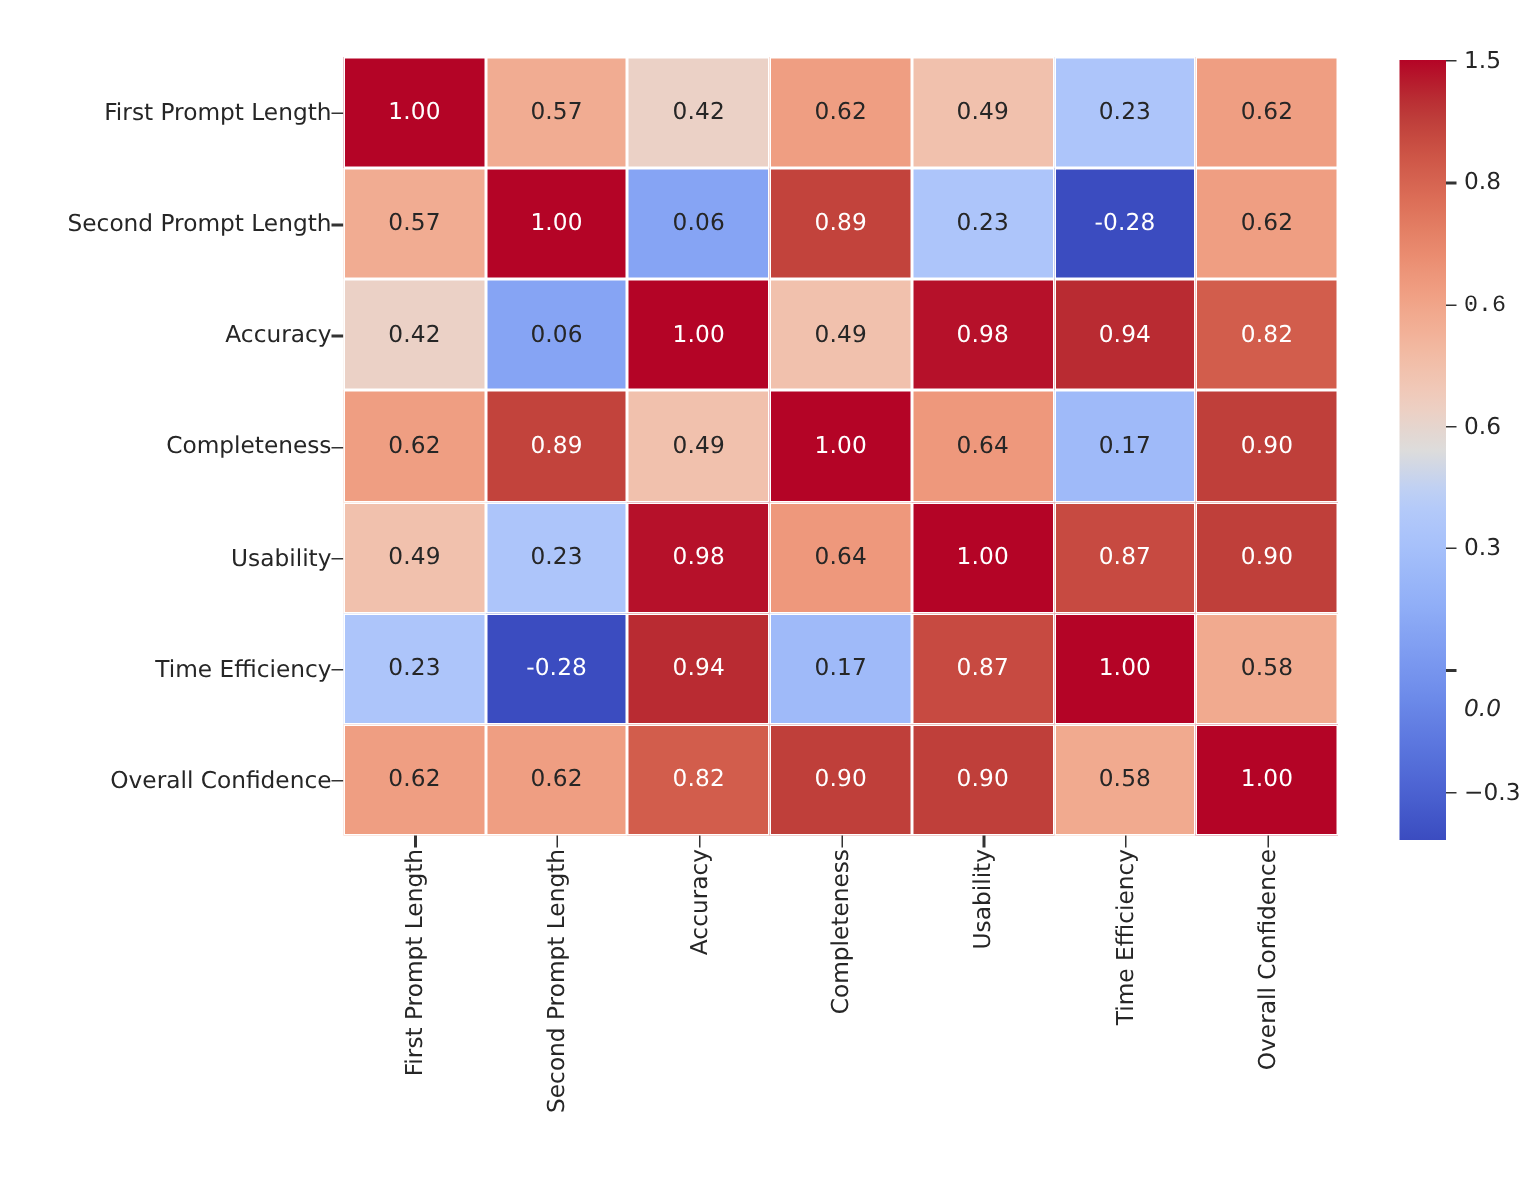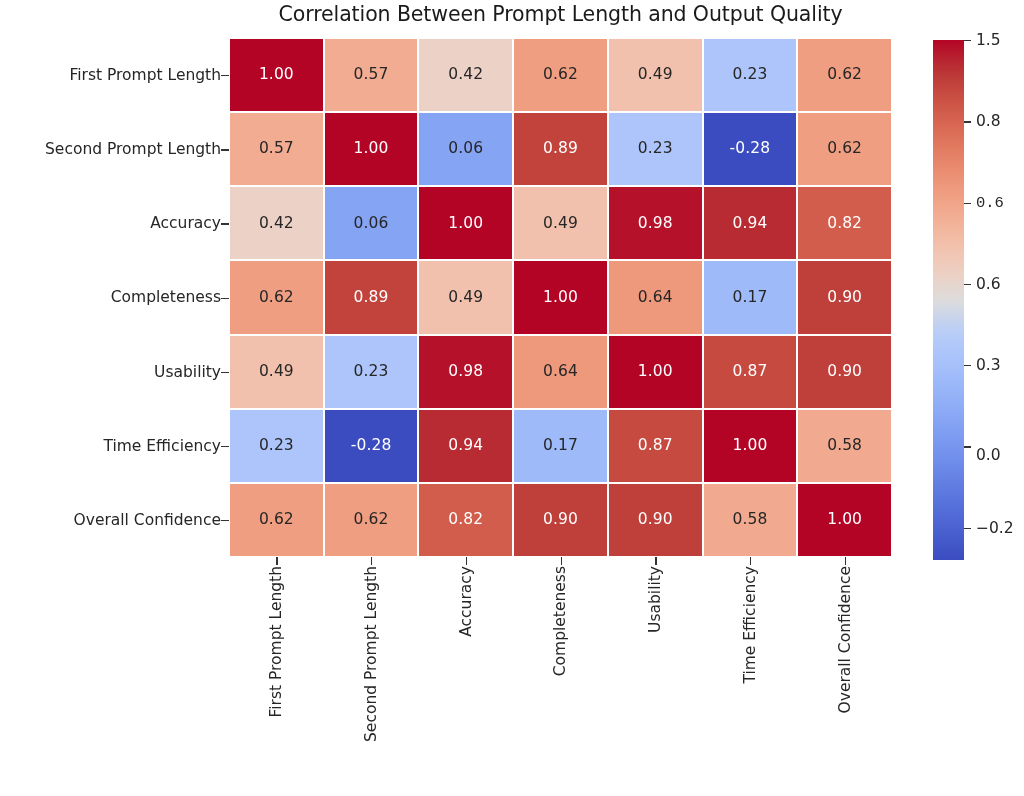--- a/index.html
+++ b/index.html
@@ -147,21 +147,20 @@
     color: #262626;
     white-space: nowrap;
     transform: translateY(-50%);
   }
 </style>
 </head>
 <body>
 
 <div id="figure">
 
-  <div id="chart-title">Correlation Between Prompt Length and Output Quality</div>
 
   <div id="ylabels">
       <div class="ylabel">First Prompt Length</div>
       <div class="ylabel">Second Prompt Length</div>
       <div class="ylabel">Accuracy</div>
       <div class="ylabel">Completeness</div>
       <div class="ylabel">Usability</div>
       <div class="ylabel">Time Efficiency</div>
       <div class="ylabel">Overall Confidence</div>
     </div>
@@ -366,18 +365,18 @@
       <div class="cblabel" style="top: 40px;">1.5</div>
       <div class="cbtick" style="top: 121.25px;"></div>
       <div class="cblabel" style="top: 121.25px;">0.8</div>
       <div class="cbtick" style="top: 202.5px;"></div>
       <div class="cblabel" style="top: 202.5px; font-family: Liberation Mono, monospace;">0.6</div>
       <div class="cbtick" style="top: 283.75px;"></div>
       <div class="cblabel" style="top: 283.75px;">0.6</div>
       <div class="cbtick" style="top: 365px;"></div>
       <div class="cblabel" style="top: 365px;">0.3</div>
       <div class="cbtick" style="top: 446.25px;"></div>
-      <div class="cblabel" style="top: 455px;">0.0</div>
+      <div class="cblabel" style="top: 472px; font-style: italic;">0.0</div>
       <div class="cbtick" style="top: 527.5px;"></div>
-      <div class="cblabel" style="top: 527.5px;">−0.2</div>
+      <div class="cblabel" style="top: 527.5px;">−0.3</div>
     </div>
 
 </div>
 
 </body></html>

